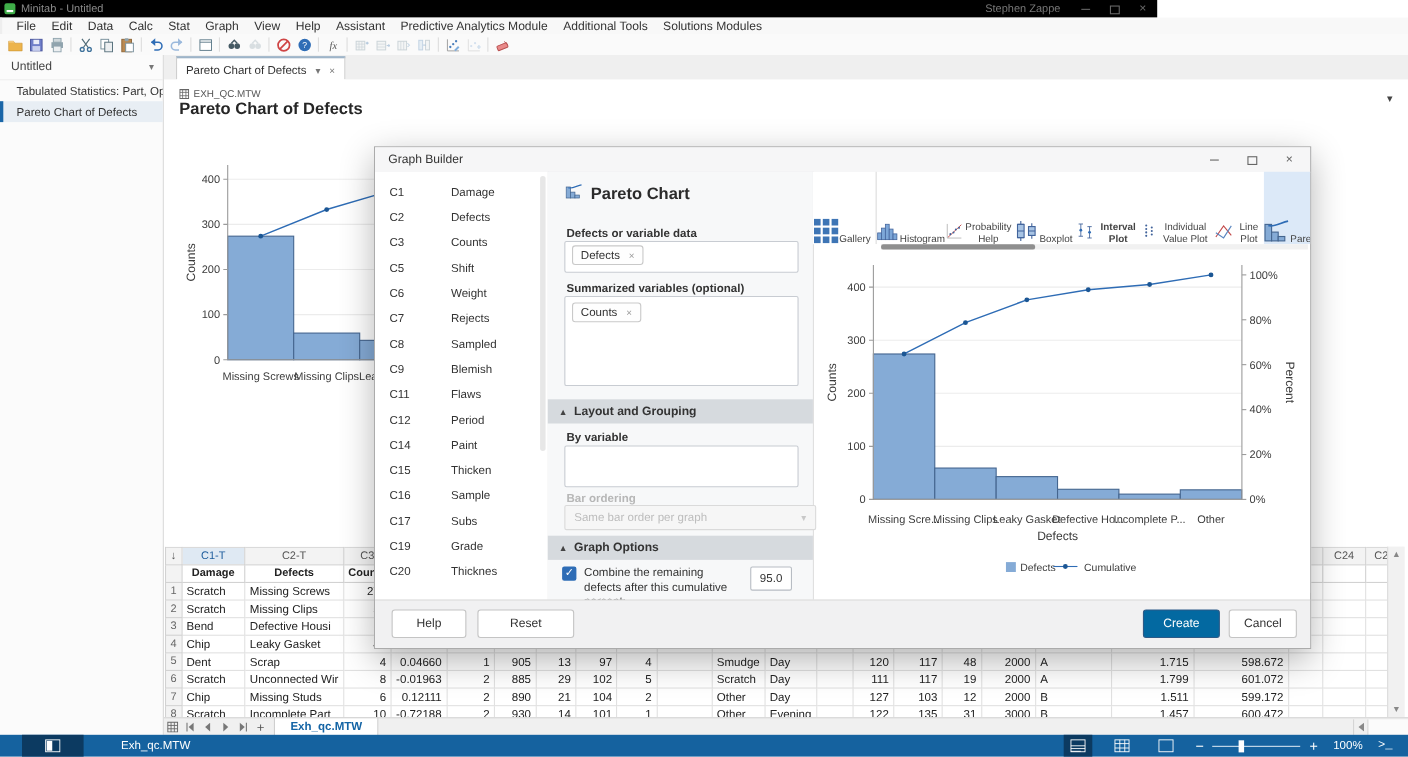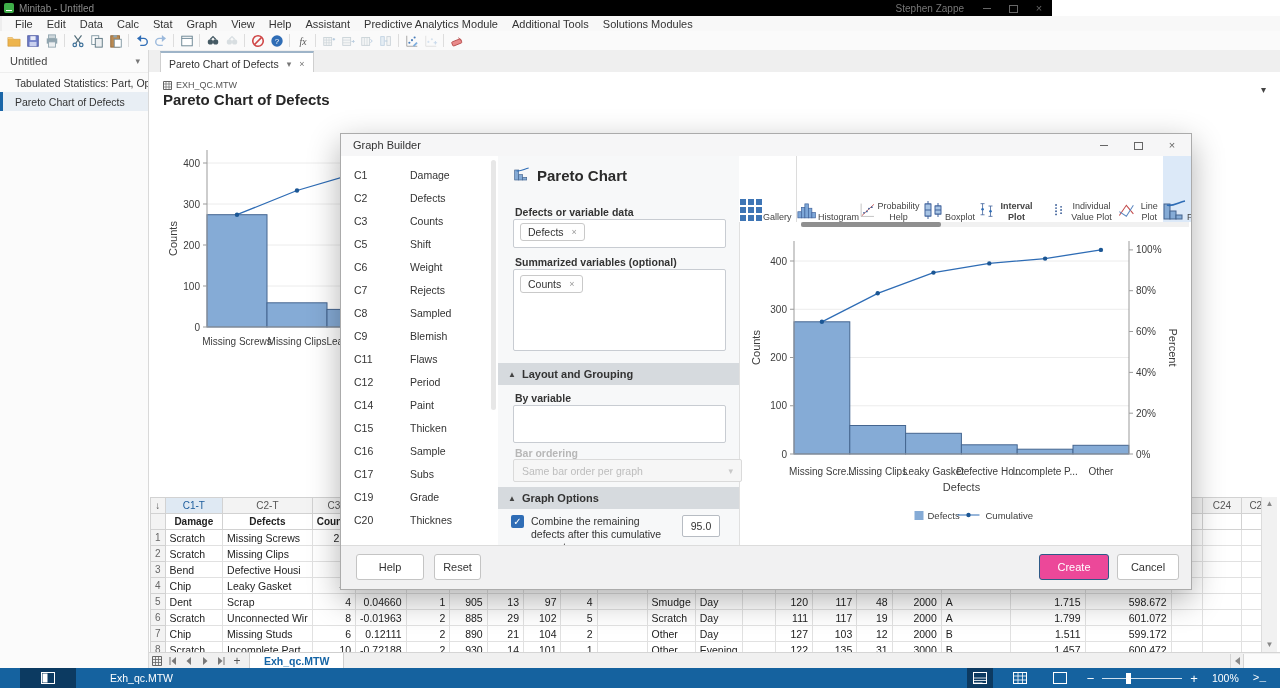--- a/index.html
+++ b/index.html
@@ -104,21 +104,21 @@
   .gal-label{font-size:9px;color:#444;text-align:center;line-height:1.15;margin-top:4px}
   .gal-tile.sel{background:#dce9f8}
   #gal-home{width:58px;border-right:1px solid #dcdcdc}
   #gal-scroll{position:absolute;left:460px;top:88px;right:2px;height:5px;background:#f1f1f1}
   #gal-thumb{position:absolute;left:0;top:0;width:140px;height:5px;background:#8f8f8f;border-radius:2px}
   #preview{position:absolute;left:405px;top:93px;width:445px;height:312px;background:#fff}
   
   #dlg-footer{position:absolute;left:0;bottom:0;right:0;height:43px;background:#f1f1f2;border-top:1px solid #dcdcdc}
   .btn{position:absolute;top:8px;height:26px;border:1px solid #c4c4c4;border-radius:3px;background:#fff;font-size:11px;color:#333;
        display:flex;align-items:center;justify-content:center;font-family:"Liberation Sans",sans-serif}
-  .btn.primary{background:#ec4899;border-color:#2d5a87;color:#fff}
+  .btn.primary{background:#0369a1;border-color:#2d5a87;color:#fff}
 </style>
 </head>
 <body>
 
 <div class="abs" id="titlebar">
   <span id="app-icon"></span>
   <span>Minitab - Untitled</span>
   <span class="user">Stephen Zappe</span>
   <span class="winbtns">
     <span class="wb wb-min"></span>
@@ -927,21 +927,21 @@
       <div class="gal-tile" style="width: 60px; font-weight: bold;">
         <svg viewBox="0 0 24 24">
           <g stroke="#41639b">
             <path d="M7 4v14M4.5 4h5M4.5 18h5M17 7v13M14.5 7h5M14.5 20h5" fill="none"></path>
           </g>
           <circle cx="7" cy="11" r="1.6" fill="#2e6cb5"></circle>
           <circle cx="17" cy="13.5" r="1.6" fill="#2e6cb5"></circle>
         </svg>
         <span class="gal-label">Interval Plot</span>
       </div>
-      <div class="gal-tile" style="width: 66px; margin-left: 14px;">
+      <div class="gal-tile" style="width: 66px;">
         <svg viewBox="0 0 24 24">
           <circle cx="8" cy="4" r="1.5" fill="#41639b"></circle>
           <circle cx="8" cy="9" r="1.5" fill="#41639b"></circle>
           <circle cx="8" cy="14" r="1.5" fill="#41639b"></circle>
           <circle cx="8" cy="19" r="1.5" fill="#41639b"></circle>
           <circle cx="16" cy="7" r="1.5" fill="#41639b"></circle>
           <circle cx="16" cy="12" r="1.5" fill="#41639b"></circle>
           <circle cx="16" cy="17" r="1.5" fill="#41639b"></circle>
         </svg>
         <span class="gal-label">Individual Value Plot</span>
@@ -1020,17 +1020,17 @@
         <text x="215.5" y="264" text-anchor="middle" font-size="11" fill="#3c3c3c">Defects</text>
         <rect x="168.5" y="284" width="9" height="9" fill="#85abd6"></rect>
         <text x="181.5" y="292" font-size="9.5" fill="#3c3c3c">Defects</text>
         <line x1="211.5" x2="233.5" y1="288" y2="288" stroke="#2e6cb5"></line>
         <circle cx="222.5" cy="288" r="2.2" fill="#1b5694"></circle>
         <text x="239.5" y="292" font-size="9.5" fill="#3c3c3c">Cumulative</text>
       </svg></div>
 
   <div id="dlg-footer">
     <button class="btn" style="left:15px;width:68px">Help</button>
-    <button class="btn" style="left:93px;width:47px">Reset</button>
+    <button class="btn" style="left:93px;width:88px">Reset</button>
     <button class="btn primary" style="left:698px;width:70px">Create</button>
     <button class="btn" style="left:776px;width:62px">Cancel</button>
   </div>
 </div>
 
 </body></html>

